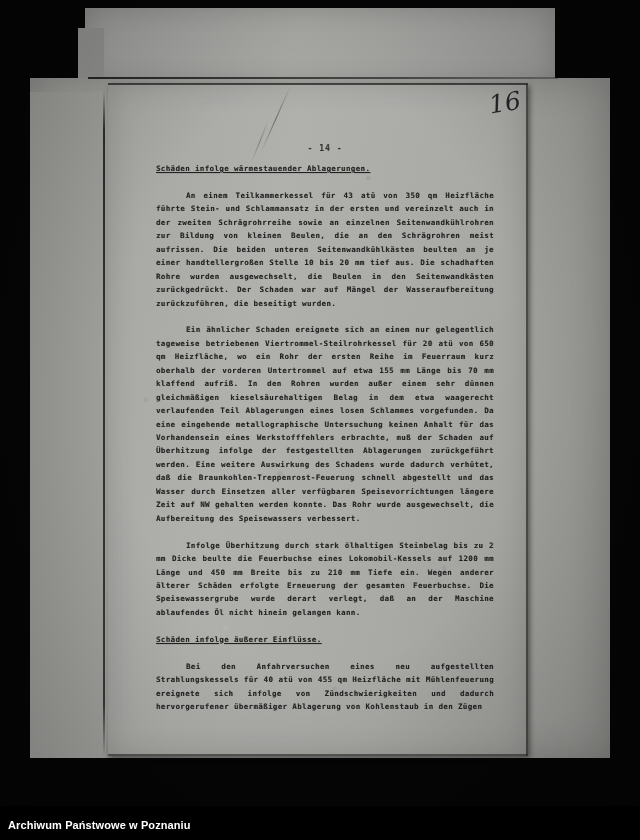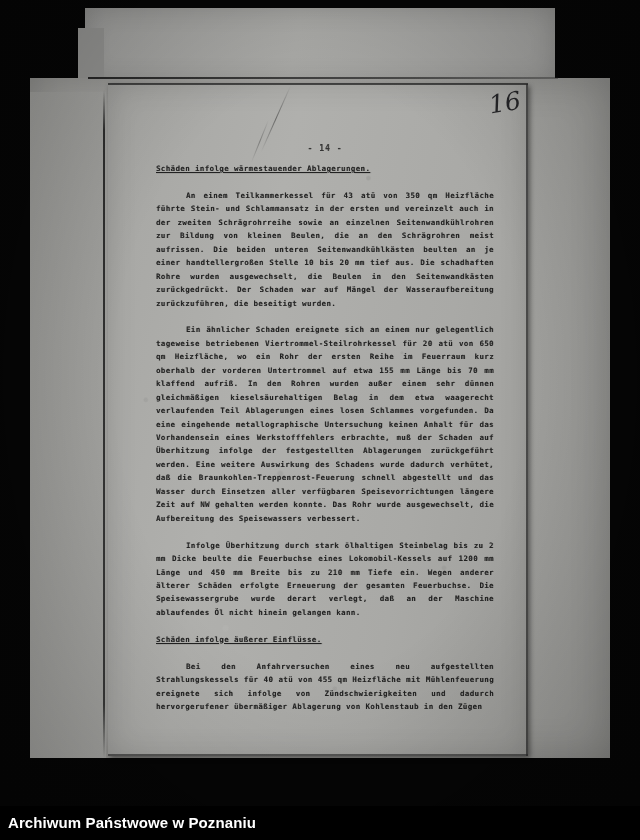--- a/index.html
+++ b/index.html
@@ -184,21 +184,21 @@
     position: absolute;
     left: 0; bottom: 0;
     width: 640px; height: 34px;
     background: #000;
   }
   .footer-text {
     position: absolute;
     left: 8px; bottom: 9px;
     color: #ffffff;
     font-family: "Liberation Sans", sans-serif;
-    font-size: 15px;
+    font-size: 11px;
     font-weight: bold;
     letter-spacing: 0.1px;
   }
 </style>
 </head>
 <body>
 
 <div id="scan">
 
   <div class="backing-upper"></div>

